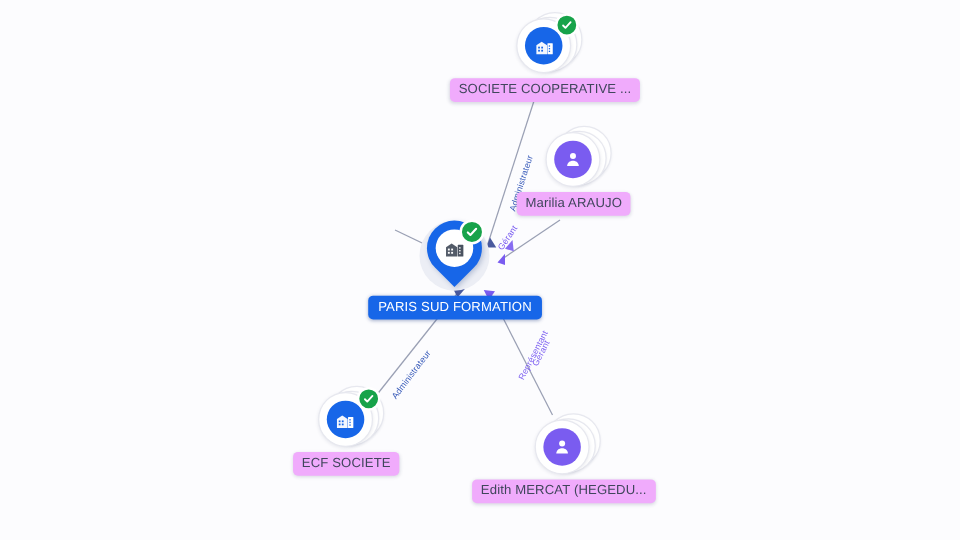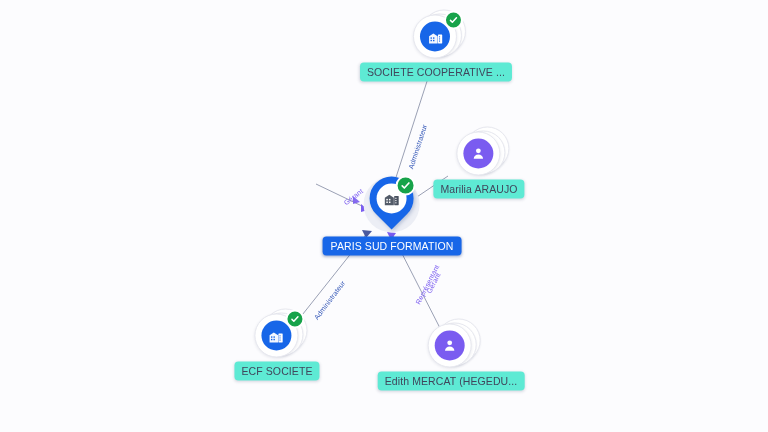--- a/index.html
+++ b/index.html
@@ -157,21 +157,21 @@
     border: 2px solid #ffffff;
     display: flex;
     align-items: center;
     justify-content: center;
     z-index: 5;
   }
 
   
   .label {
     margin-top: 4px;
-    background: #5eead4;
+    background: #f0abfc;
     color: #40465c;
     font-size: 10.5px;
     line-height: 13px;
     padding: 3px 7px;
     border-radius: 4px;
     white-space: nowrap;
     box-shadow: 0 1px 3px rgba(30,40,80,0.16);
     letter-spacing: 0.1px;
   }
   .label.selected {
@@ -255,21 +255,21 @@
       </div>
       <div class="badge">
         <svg width="9" height="9" viewBox="0 0 24 24" fill="none" stroke="#ffffff" stroke-width="4" stroke-linecap="round" stroke-linejoin="round">
           <polyline points="4,13 9,18 20,6"></polyline>
         </svg>
       </div>
     </div>
     <div class="label">SOCIETE COOPERATIVE ...</div>
   </div>
 
-  <div class="node" style="left:459px; top:164px;margin-left:20px;">
+  <div class="node" style="left:459px; top:138px;">
     <div class="stack">
       <div class="disc">
         <div class="inner-circle person">
           <svg width="16" height="16" viewBox="0 0 24 24" fill="#ffffff">
             <circle cx="12" cy="8" r="3.6"></circle>
             <path d="M5 20c0-3.9 3.1-6.4 7-6.4s7 2.5 7 6.4z"></path>
           </svg>
         </div>
       </div>
     </div>
@@ -296,35 +296,35 @@
       </div>
       <div class="badge">
         <svg width="9" height="9" viewBox="0 0 24 24" fill="none" stroke="#ffffff" stroke-width="4" stroke-linecap="round" stroke-linejoin="round">
           <polyline points="4,13 9,18 20,6"></polyline>
         </svg>
       </div>
     </div>
     <div class="label">ECF SOCIETE</div>
   </div>
 
-  <div class="node" style="left:451px; top:356px;">
+  <div class="node" style="left:451px; top:368px;">
     <div class="stack">
       <div class="disc">
         <div class="inner-circle person">
           <svg width="16" height="16" viewBox="0 0 24 24" fill="#ffffff">
             <circle cx="12" cy="8" r="3.6"></circle>
             <path d="M5 20c0-3.9 3.1-6.4 7-6.4s7 2.5 7 6.4z"></path>
           </svg>
         </div>
       </div>
     </div>
     <div class="label">Edith MERCAT (HEGEDU...</div>
   </div>
 
-  <div class="node" style="left:392px; top:216px;text-align:right;">
+  <div class="node" style="left:364px; top:216px;text-align:right;">
     <div class="pin-wrap">
       <div class="pin-halo"></div>
       <div class="pin">
         <div class="pin-core">
           <svg width="18" height="18" viewBox="0 0 24 24" fill="#4a5260">
             <path d="M3 21V11l6-4 6 4v10H3z" opacity="0.95"></path>
             <rect x="15.5" y="8.5" width="6" height="12.5" rx="0.6"></rect>
             <rect x="5" y="12.5" width="2" height="2" fill="#ffffff"></rect>
             <rect x="8.5" y="12.5" width="2" height="2" fill="#ffffff"></rect>
             <rect x="5" y="16" width="2" height="2" fill="#ffffff"></rect>

